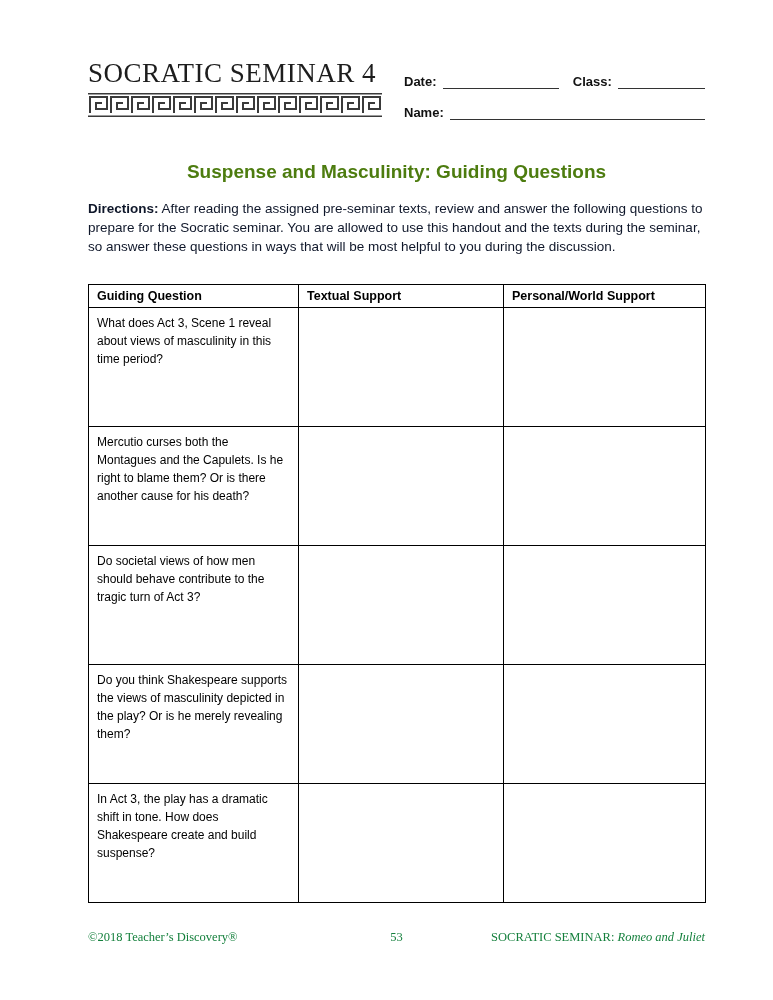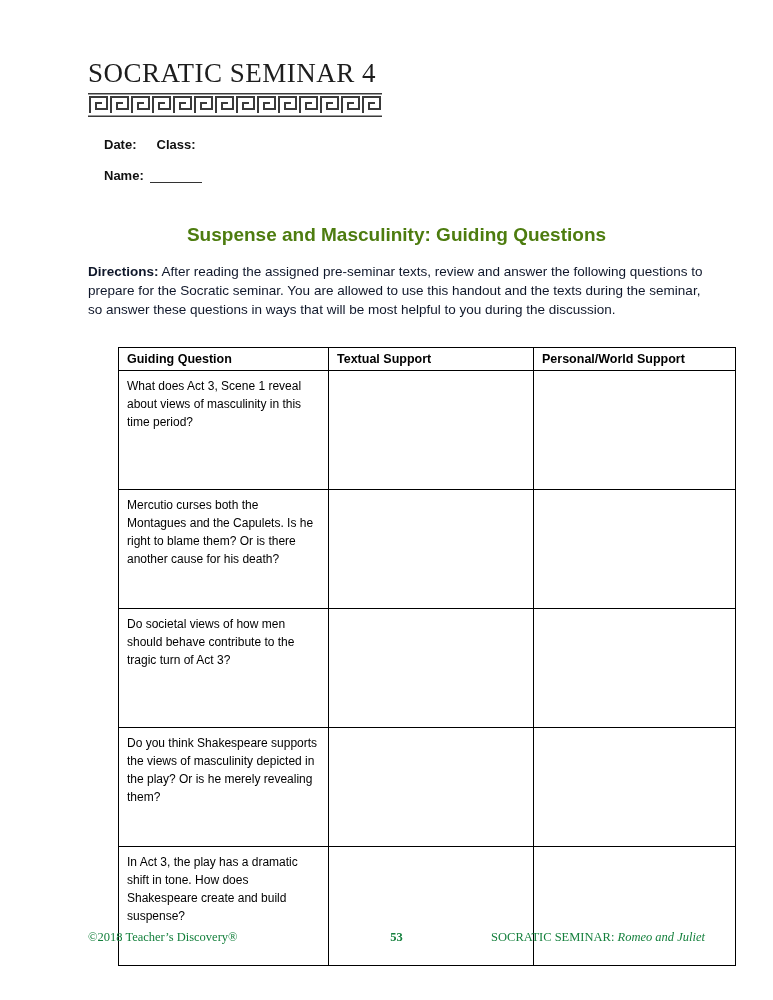--- a/index.html
+++ b/index.html
@@ -9,21 +9,21 @@
     width: 773px;
     height: 1000px;
     background: #ffffff;
     font-family: "Liberation Sans", sans-serif;
     color: #111;
     overflow: hidden;
   }
   .content { position: absolute; left: 88px; width: 617px; top: 58px; }
 
   
-  .header { display: flex; align-items: flex-start; flex-direction: column; }
+  .header { display: flex; align-items: flex-start; }
   .logo-block { width: 300px; }
   .logo-title {
     font-family: "Liberation Serif", serif;
     font-size: 27px;
     letter-spacing: 0.5px;
     color: #1d1d1d;
     white-space: nowrap;
     margin-bottom: 4px;
   }
   .fields-block { flex: 1; padding-top: 16px; padding-left: 16px; }
@@ -45,21 +45,21 @@
   
   .directions {
     margin-top: 16px;
     font-size: 13.5px;
     line-height: 1.42;
     color: #0f172a;
   }
   .directions b { font-weight: bold; }
 
   
-  table.gq { border-collapse: collapse; width: 617px; table-layout: fixed; margin-top: 28px; margin-left: 30px; }
+  table.gq { border-collapse: collapse; width: 617px; table-layout: fixed; margin-top: 28px; }
   table.gq th, table.gq td { border: 1px solid #000; }
   table.gq th {
     font-size: 12.5px;
     font-weight: bold;
     text-align: left;
     padding: 4px 8px;
     height: 22px;
     color: #000;
   }
   table.gq td { vertical-align: top; padding: 6px 8px; }
@@ -72,21 +72,21 @@
     left: 88px;
     width: 617px;
     top: 930px;
     display: grid;
     grid-template-columns: 1fr auto 1fr;
     font-family: "Liberation Serif", serif;
     font-size: 12.5px;
     color: #15803d;
   }
   .footer .f-left { text-align: left; }
-  .footer .f-center { text-align: center; font-weight: bold; }
+  .footer .f-center { text-align: center; }
   .footer .f-right { text-align: right; }
   .footer .f-italic { font-style: italic; }
 </style>
 </head>
 <body>
 
 <div class="page">
 
   <div class="content">
 

